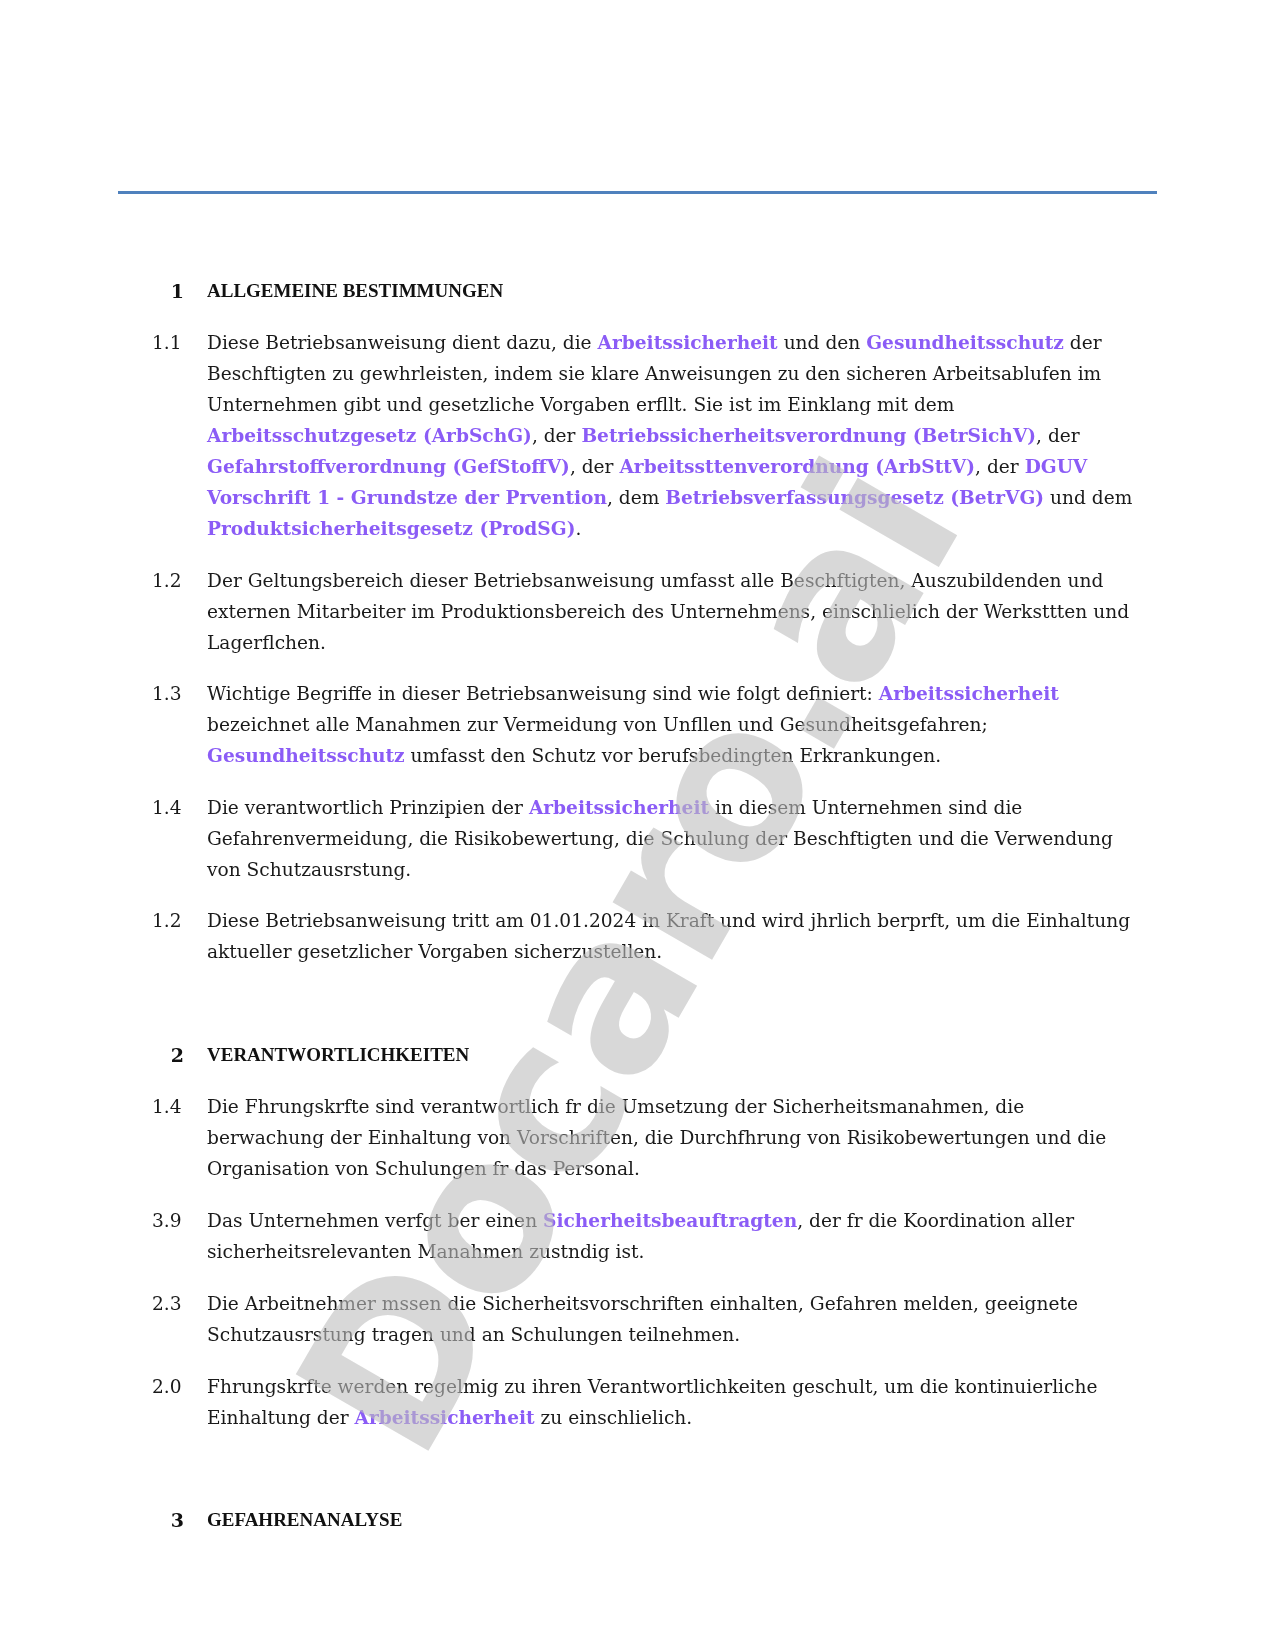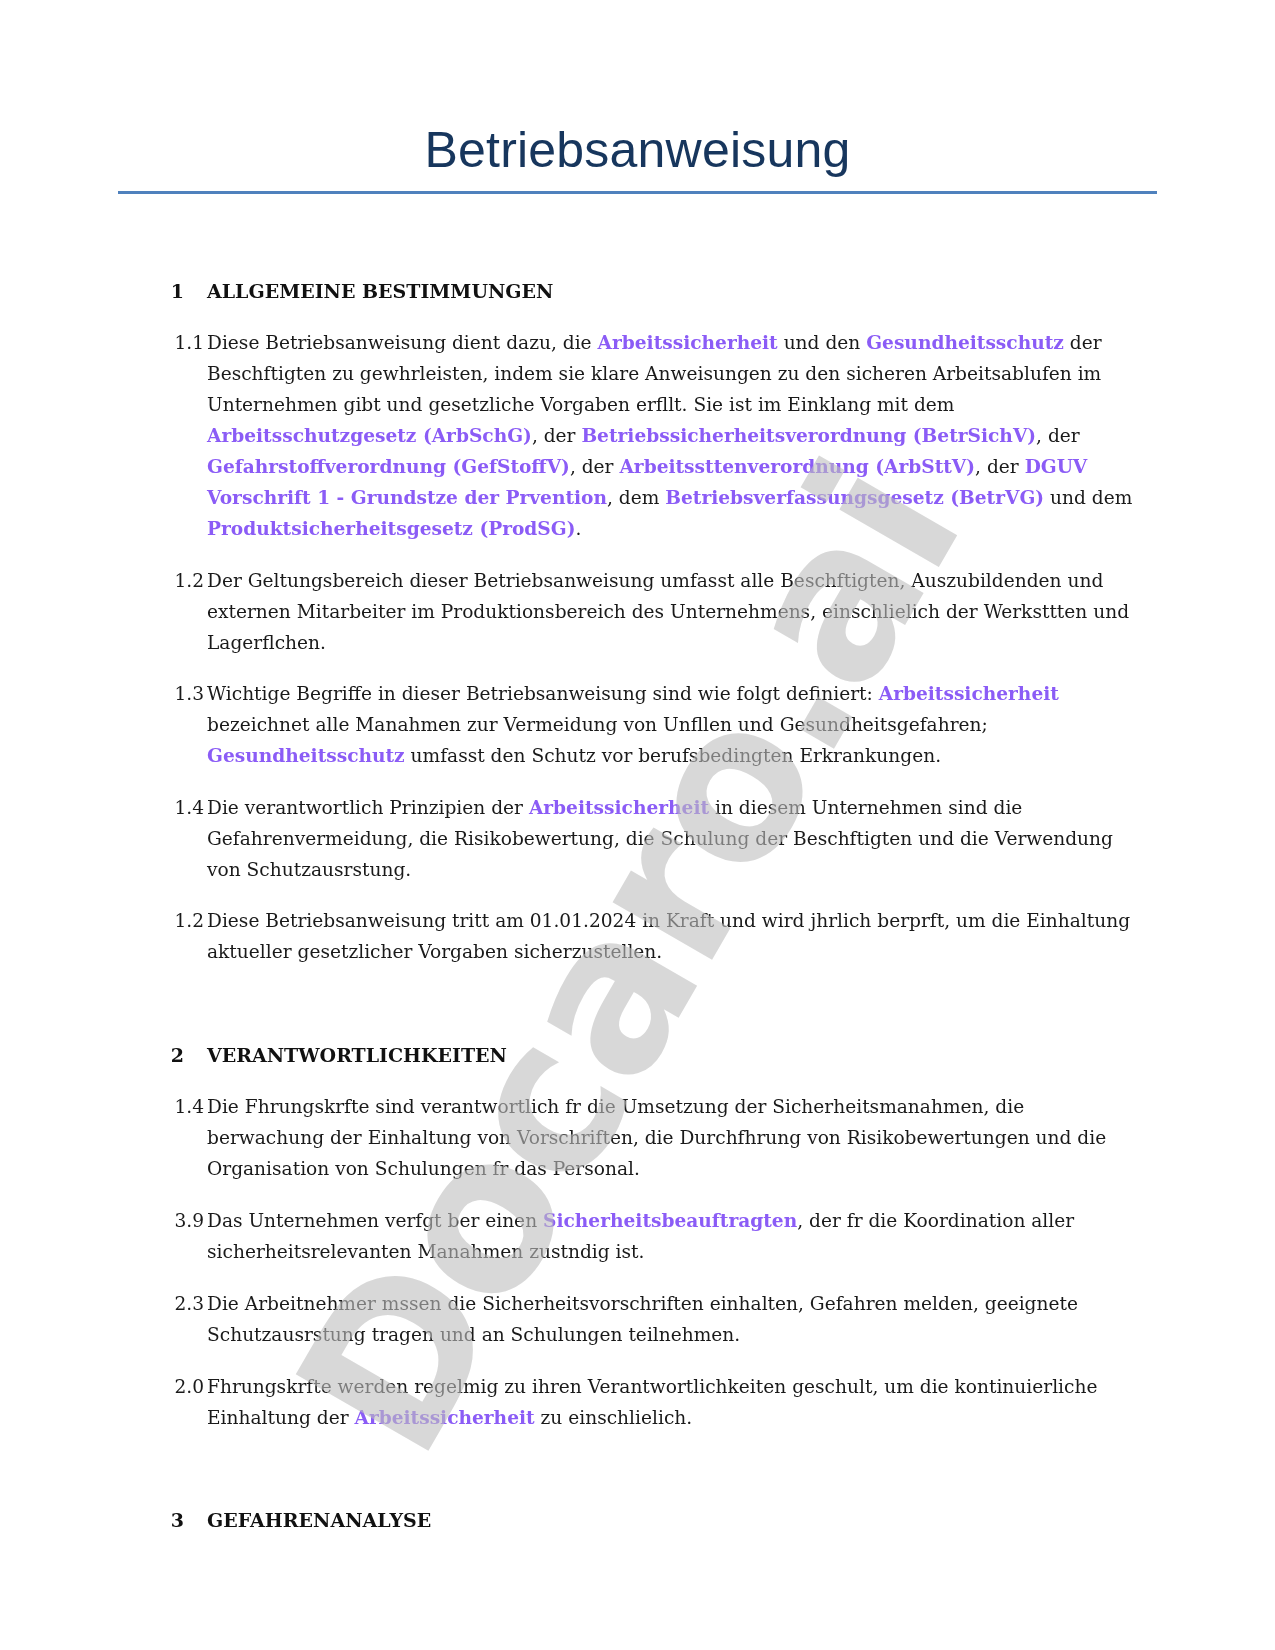--- a/index.html
+++ b/index.html
@@ -19,44 +19,43 @@
     .content {
       position: absolute; left: 0; top: 0; width: 1275px;
       font-family: "DejaVu Serif", serif; color: #1a1a1a;
     }
     .heading {
       position: absolute; left: 0; width: 1275px;
       font-family: "DejaVu Serif", serif; font-weight: bold;
       font-size: 19px; line-height: 24px; color: #111;
     }
     .heading .num { position: absolute; left: 160px; width: 24px; text-align: right; }
-    .heading .txt { position: absolute; left: 207px; white-space: nowrap; }
+    .heading .txt { position: absolute; left: 207px; white-space: nowrap; font-family: Liberation Serif, serif; }
     .item {
       position: absolute; left: 0; width: 1275px;
       font-size: 18.6px; line-height: 31px;
     }
-    .item .num { position: absolute; left: 164px; width: 40px; text-align: right; }
+    .item .num { position: absolute; left: 152px; width: 40px; }
     .item .txt { position: absolute; left: 207px; width: 930px; }
     .item b { font-weight: bold; color: #8b5cf6; }
     .watermark {
       position: absolute; left: 260px; top: 760px;
       font-family: "DejaVu Sans", sans-serif; font-weight: bold;
       font-size: 210px; color: rgba(190,190,190,0.6);
       transform: rotate(-60deg); transform-origin: left top;
       white-space: nowrap; pointer-events: none;
       left: 250px; top: 1370px;
       letter-spacing: -4px;
     }
   </style>
 </head>
 <body>
 
 <div class="page">
 
-  <div class="title">Betriebsanweisung</div>
   <div class="title-rule"></div>
 
   <div class="content">
 
     <div class="heading" style="top:279px;">
       <span class="num">1</span>
       <span class="txt">ALLGEMEINE BESTIMMUNGEN</span>
     </div>
 
     <div class="item" style="top:327px;">

